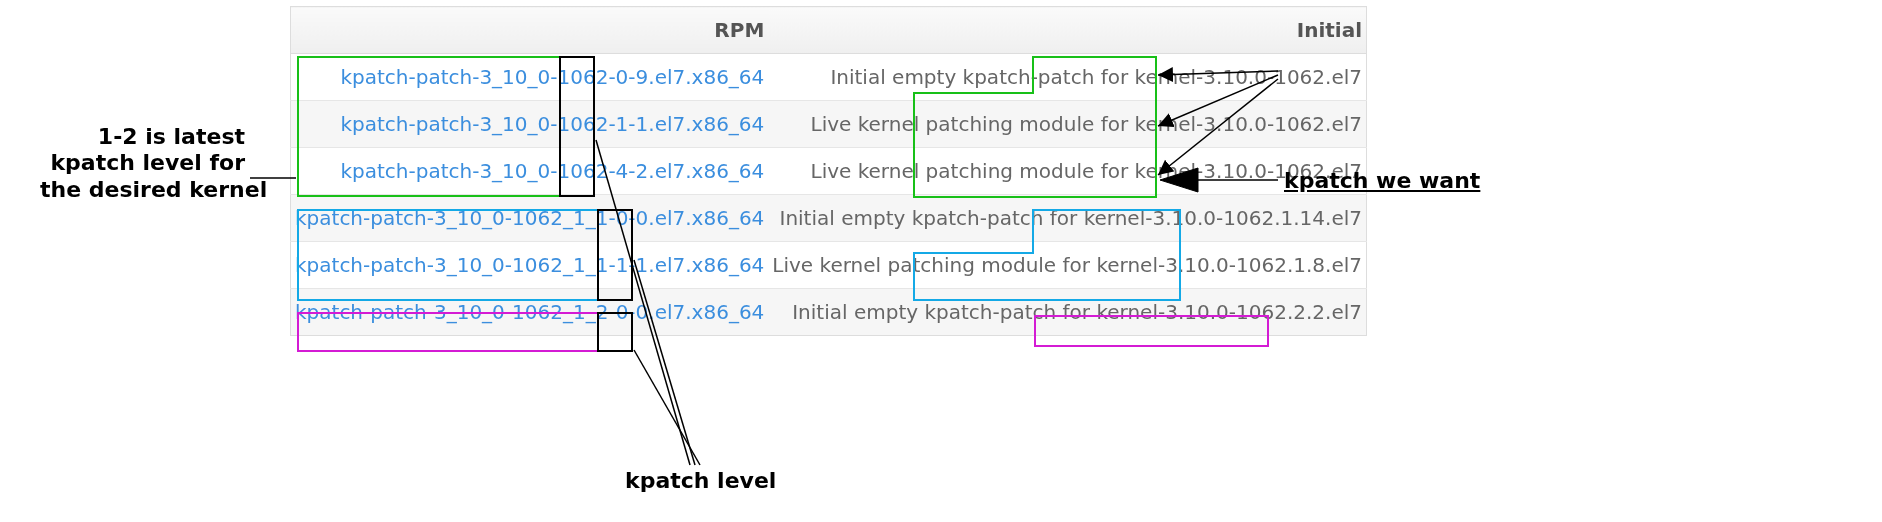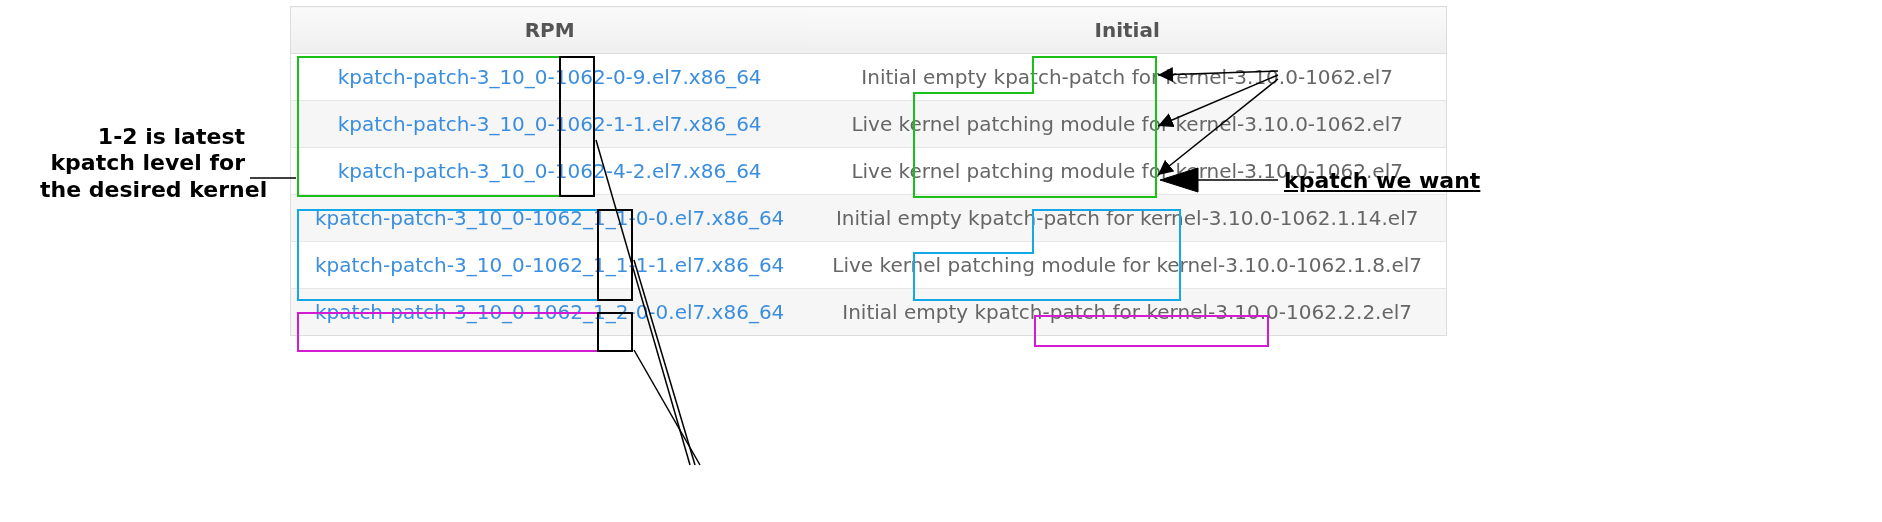--- a/index.html
+++ b/index.html
@@ -16,22 +16,22 @@
   svg.overlay{position:absolute;inset:0;pointer-events:none;}
   .tbl{
     position:absolute;
     left:290px; top:6px;
     width:890px;
     border:1px solid #ddd;
     border-collapse:collapse;
     background:#fff;
   }
   .tbl th,.tbl td{
-    padding:11px 24px;
-    text-align:center;
+    padding:11px 4px;
+    text-align:right;
     vertical-align:middle;
     white-space:nowrap;
   }
   .tbl th{
     background:linear-gradient(#fafafa,#efefef);
     font-weight:600;
     color:#555;
     border-bottom:1px solid #ddd;
   }
   .tbl td{border-top:1px solid #e6e6e6;color:#666;}
@@ -85,20 +85,21 @@
         <td class="rpm"><a href="#">kpatch-patch-3_10_0-1062_1_2-0-0.el7.x86_64</a></td>
         <td>Initial empty kpatch-patch for kernel-3.10.0-1062.2.2.el7</td>
       </tr>
     </tbody>
   </table>
 
   <div class="annot" style="left:40px;top:124px;text-align:right;width:205px;">1-2 is latest
 kpatch level for
 the desired kernel</div>
   <div class="annot" style="left:1284px;top:168px;text-decoration:underline;">kpatch we want</div>
+  <div class="annot" style="left:625px;top:468px;">kpatch level</div>
 
   <svg class="overlay" width="1882" height="522" viewBox="0 0 1882 522">
     <defs>
       <marker id="arrow" markerWidth="12" markerHeight="12" refX="10" refY="5" orient="auto">
         <path d="M0,0 L10,5 L0,10 Z" fill="#000"></path>
       </marker>
     </defs>
 
     <g fill="none" stroke="#18c018" stroke-width="2">
 

